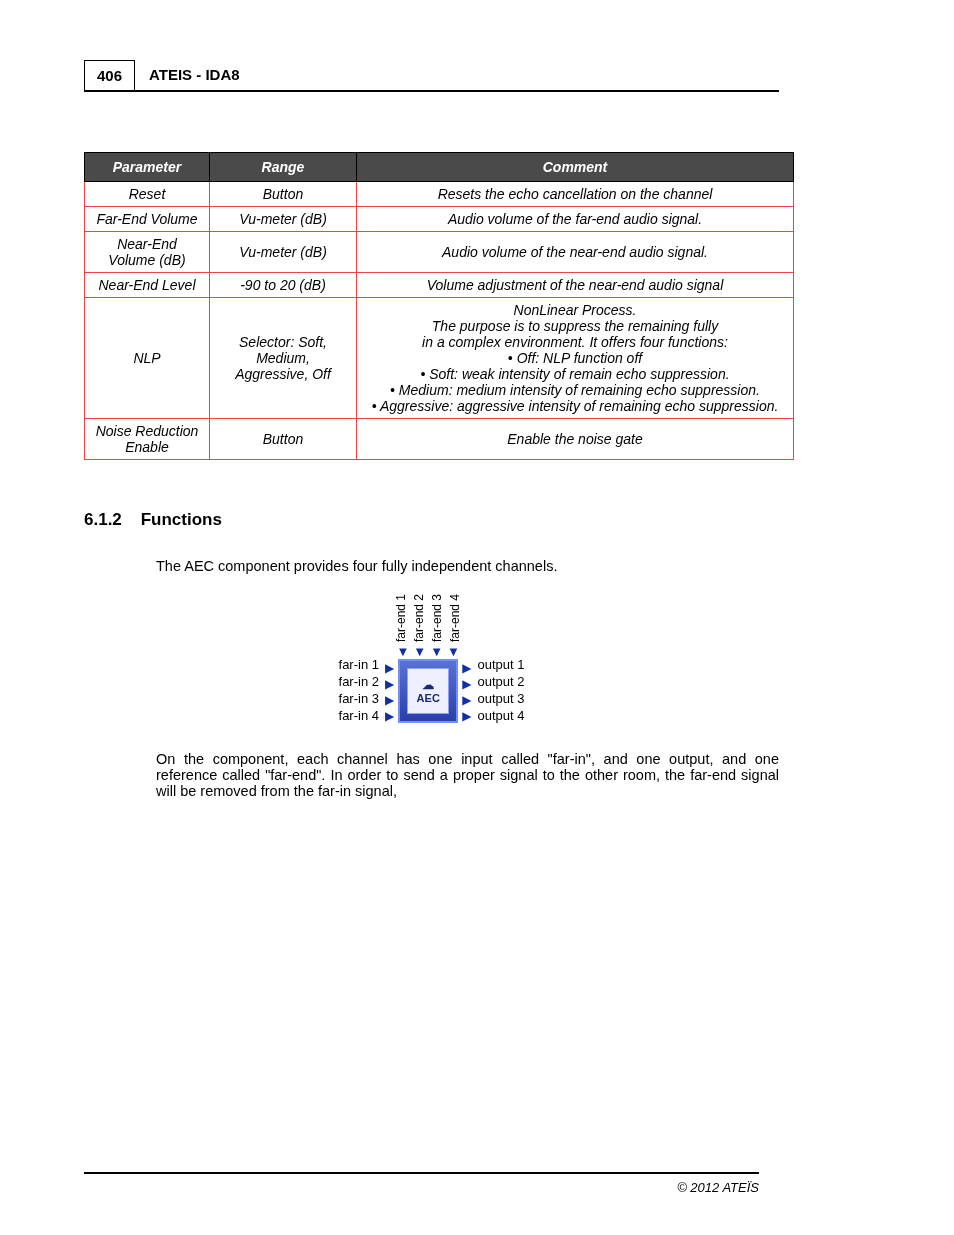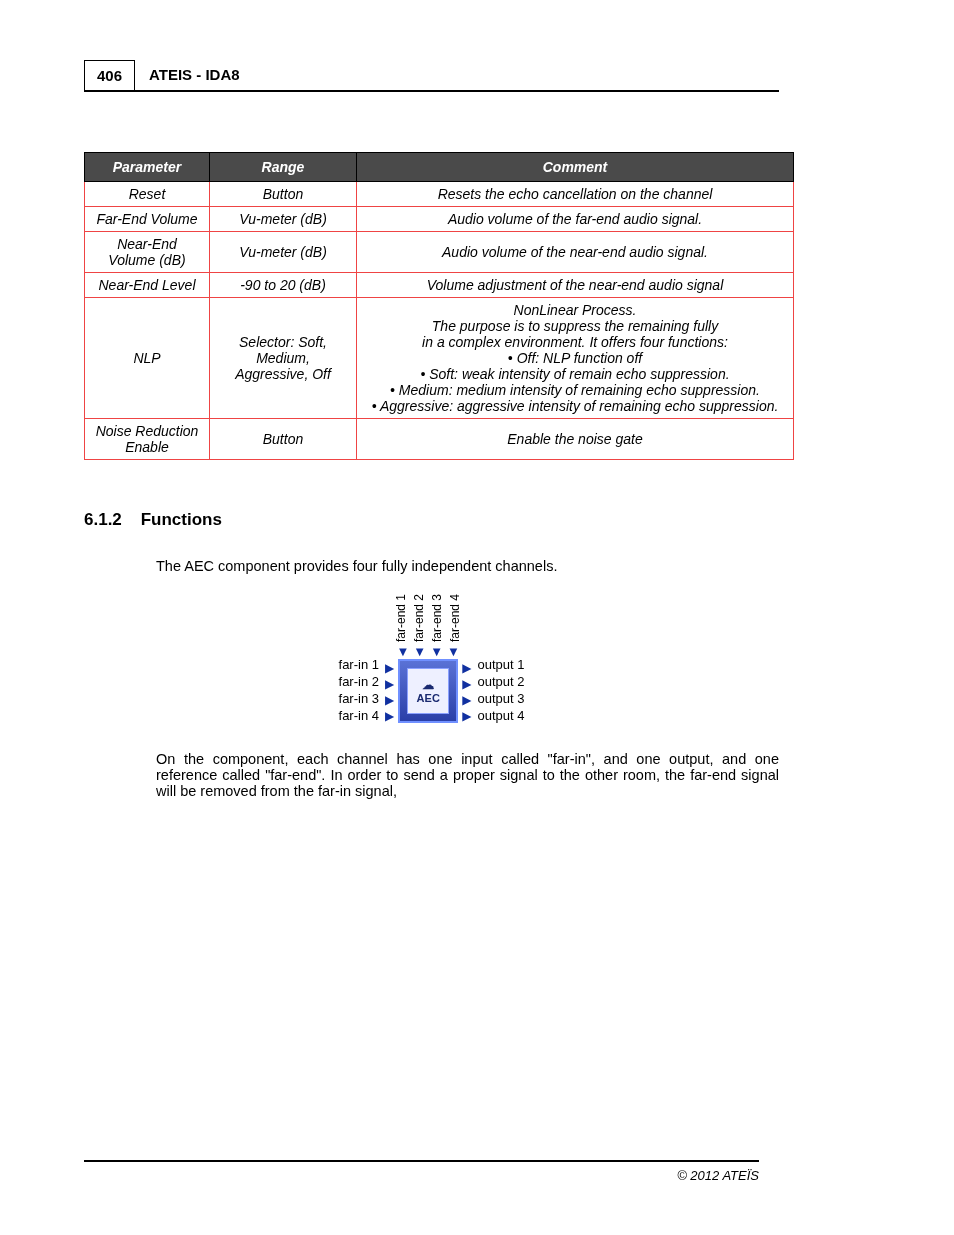--- a/index.html
+++ b/index.html
@@ -154,21 +154,21 @@
     flex-direction: column;
     gap: 2px;
     justify-content: center;
     color: #1030a0;
     font-size: 12px;
   }
   .footer-area {
     position: absolute;
     left: 84px;
     right: 84px;
-    bottom: 52px;
+    bottom: 40px;
   }
   .footer-rule {
     border-top: 2px solid #000;
     margin-bottom: 6px;
   }
   .copyright {
     text-align: right;
     font-style: italic;
     font-size: 13px;
   }

